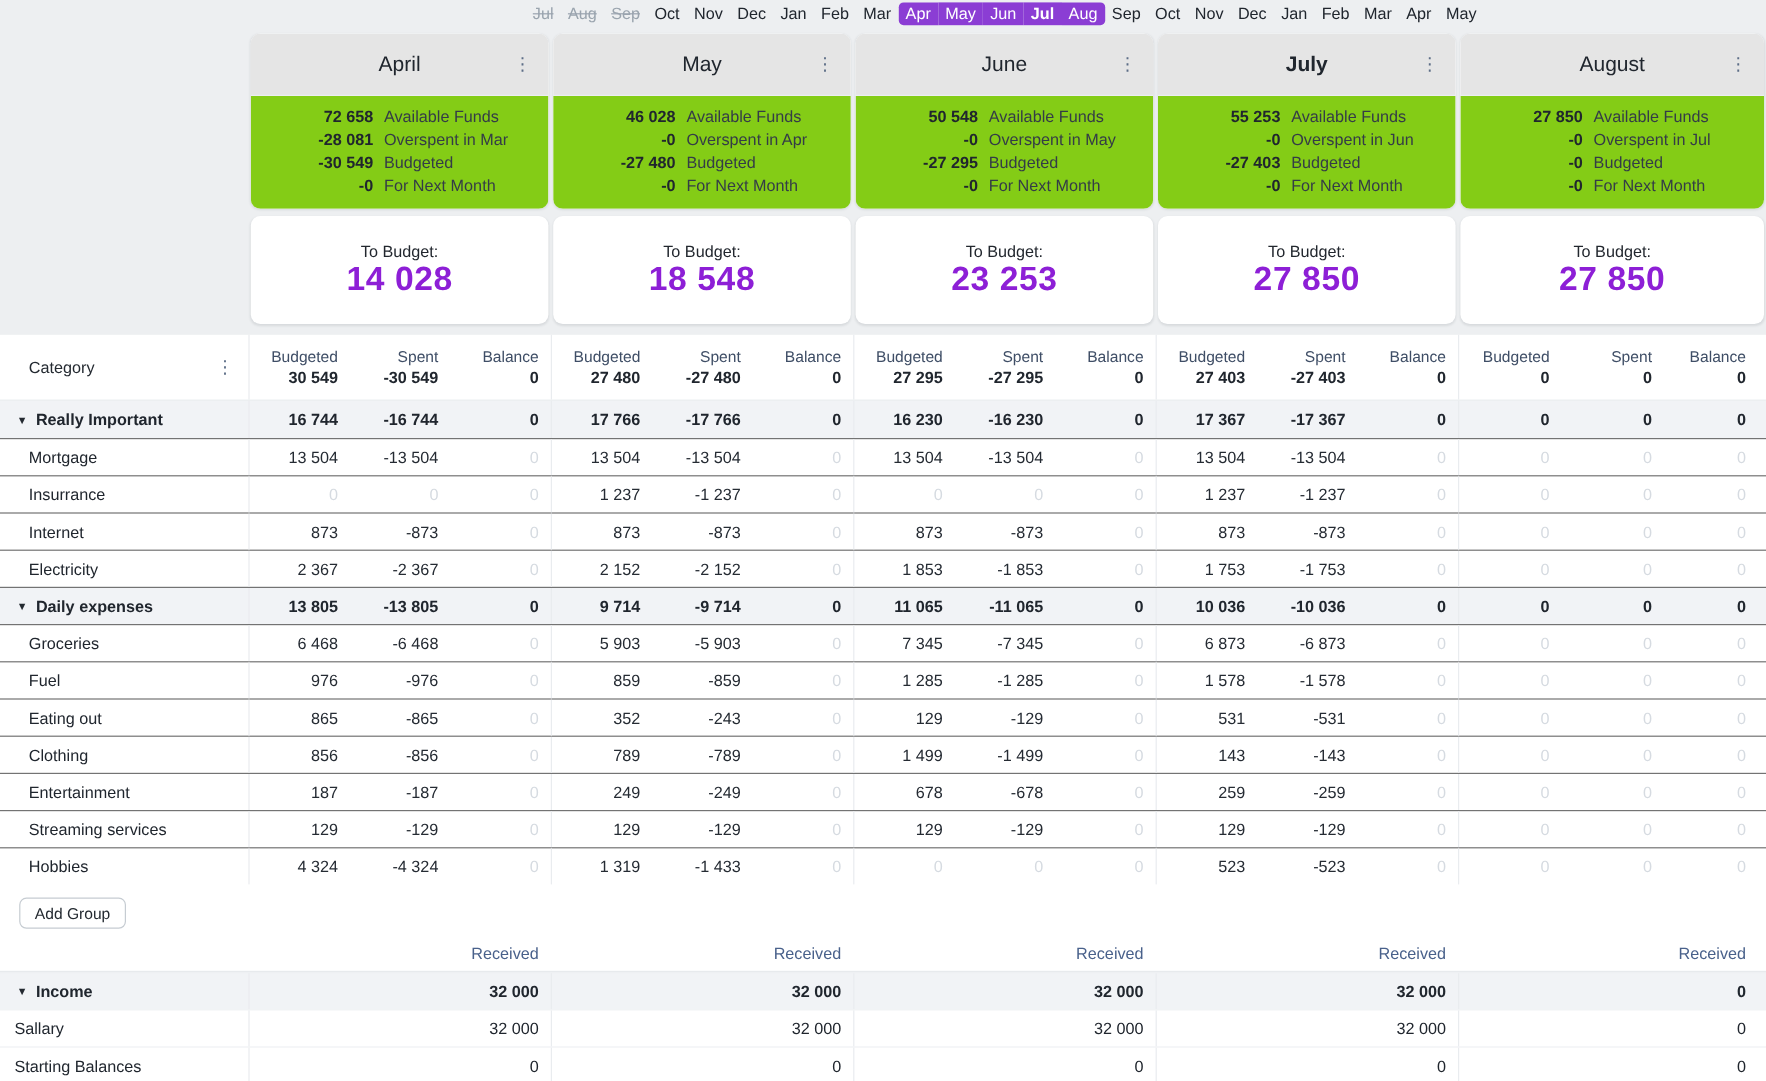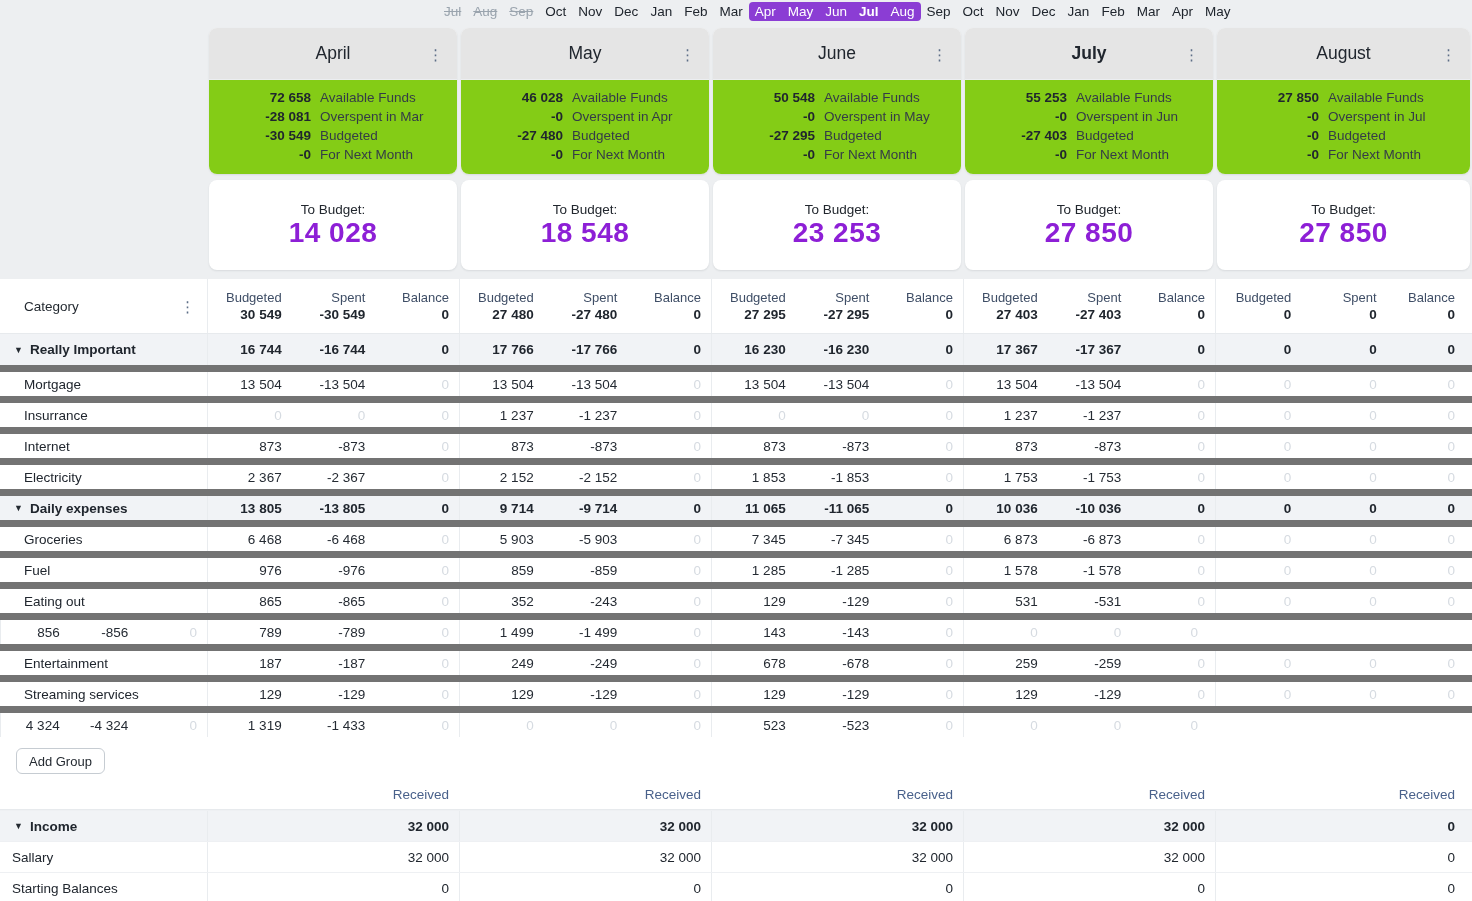--- a/index.html
+++ b/index.html
@@ -41,21 +41,21 @@
   .sheet { background: #fff; margin-top: 9px; }
   .grid-row { display: grid; grid-template-columns: 207px 252px 252px 252px 252px 1fr; }
   .thead { height: 55px; border-bottom: 1px solid #e7eaed; }
   .cat-head { display: flex; align-items: center; padding: 0 14px 0 24px; color: #242a31; position: relative; }
   .cat-head .kebab { right: 12px; color: #5d6e87; }
   .mhead { display: grid; grid-template-columns: 1fr 1fr 1fr; align-items: center; border-left: 1px solid #e9ecef; }
   .sub { text-align: right; padding-right: 10px; }
   .sub .lbl { display: block; font-size: 13px; color: #3f4e66; }
   .sub .num { display: block; font-size: 13.5px; font-weight: 700; margin-top: 2px; color: #20262e; }
 
-  .trow { height: 31px; border-top: 7px solid #737373; }
+  .trow { height: 31px; border-top: 1px solid #737373; }
   .thead + div .trow:first-child { border-top: none; }
   .trow .cat { display: flex; align-items: center; padding-left: 24px; white-space: nowrap; }
   .trow.group { background: #f1f3f6; }
   .trow.group .cat { font-weight: 700; padding-left: 14px; }
   .tri { font-size: 9px; margin-right: 7px; color: #242a31; cursor: pointer; }
   .mcells { display: grid; grid-template-columns: 1fr 1fr 1fr; align-items: center; border-left: 1px solid #e9ecef; }
   .cell { text-align: right; padding-right: 10px; white-space: nowrap; color: #252b33; }
   .trow.group .cell { font-weight: 700; color: #20262e; }
   .cell.muted { color: #d6dbe1; }
 
@@ -605,20 +605,23 @@
           <div class="cell">-531</div>
           <div class="cell muted">0</div>
         </div>
         <div class="mcells">
           <div class="cell muted">0</div>
           <div class="cell muted">0</div>
           <div class="cell muted">0</div>
         </div>
       </div>
       <div class="grid-row trow">
+        <div class="cat">
+          <span>Clothing</span>
+        </div>
         <div class="mcells">
           <div class="cell">856</div>
           <div class="cell">-856</div>
           <div class="cell muted">0</div>
         </div>
         <div class="mcells">
           <div class="cell">789</div>
           <div class="cell">-789</div>
           <div class="cell muted">0</div>
         </div>
@@ -692,20 +695,23 @@
           <div class="cell">-129</div>
           <div class="cell muted">0</div>
         </div>
         <div class="mcells">
           <div class="cell muted">0</div>
           <div class="cell muted">0</div>
           <div class="cell muted">0</div>
         </div>
       </div>
       <div class="grid-row trow">
+        <div class="cat">
+          <span>Hobbies</span>
+        </div>
         <div class="mcells">
           <div class="cell">4 324</div>
           <div class="cell">-4 324</div>
           <div class="cell muted">0</div>
         </div>
         <div class="mcells">
           <div class="cell">1 319</div>
           <div class="cell">-1 433</div>
           <div class="cell muted">0</div>
         </div>

